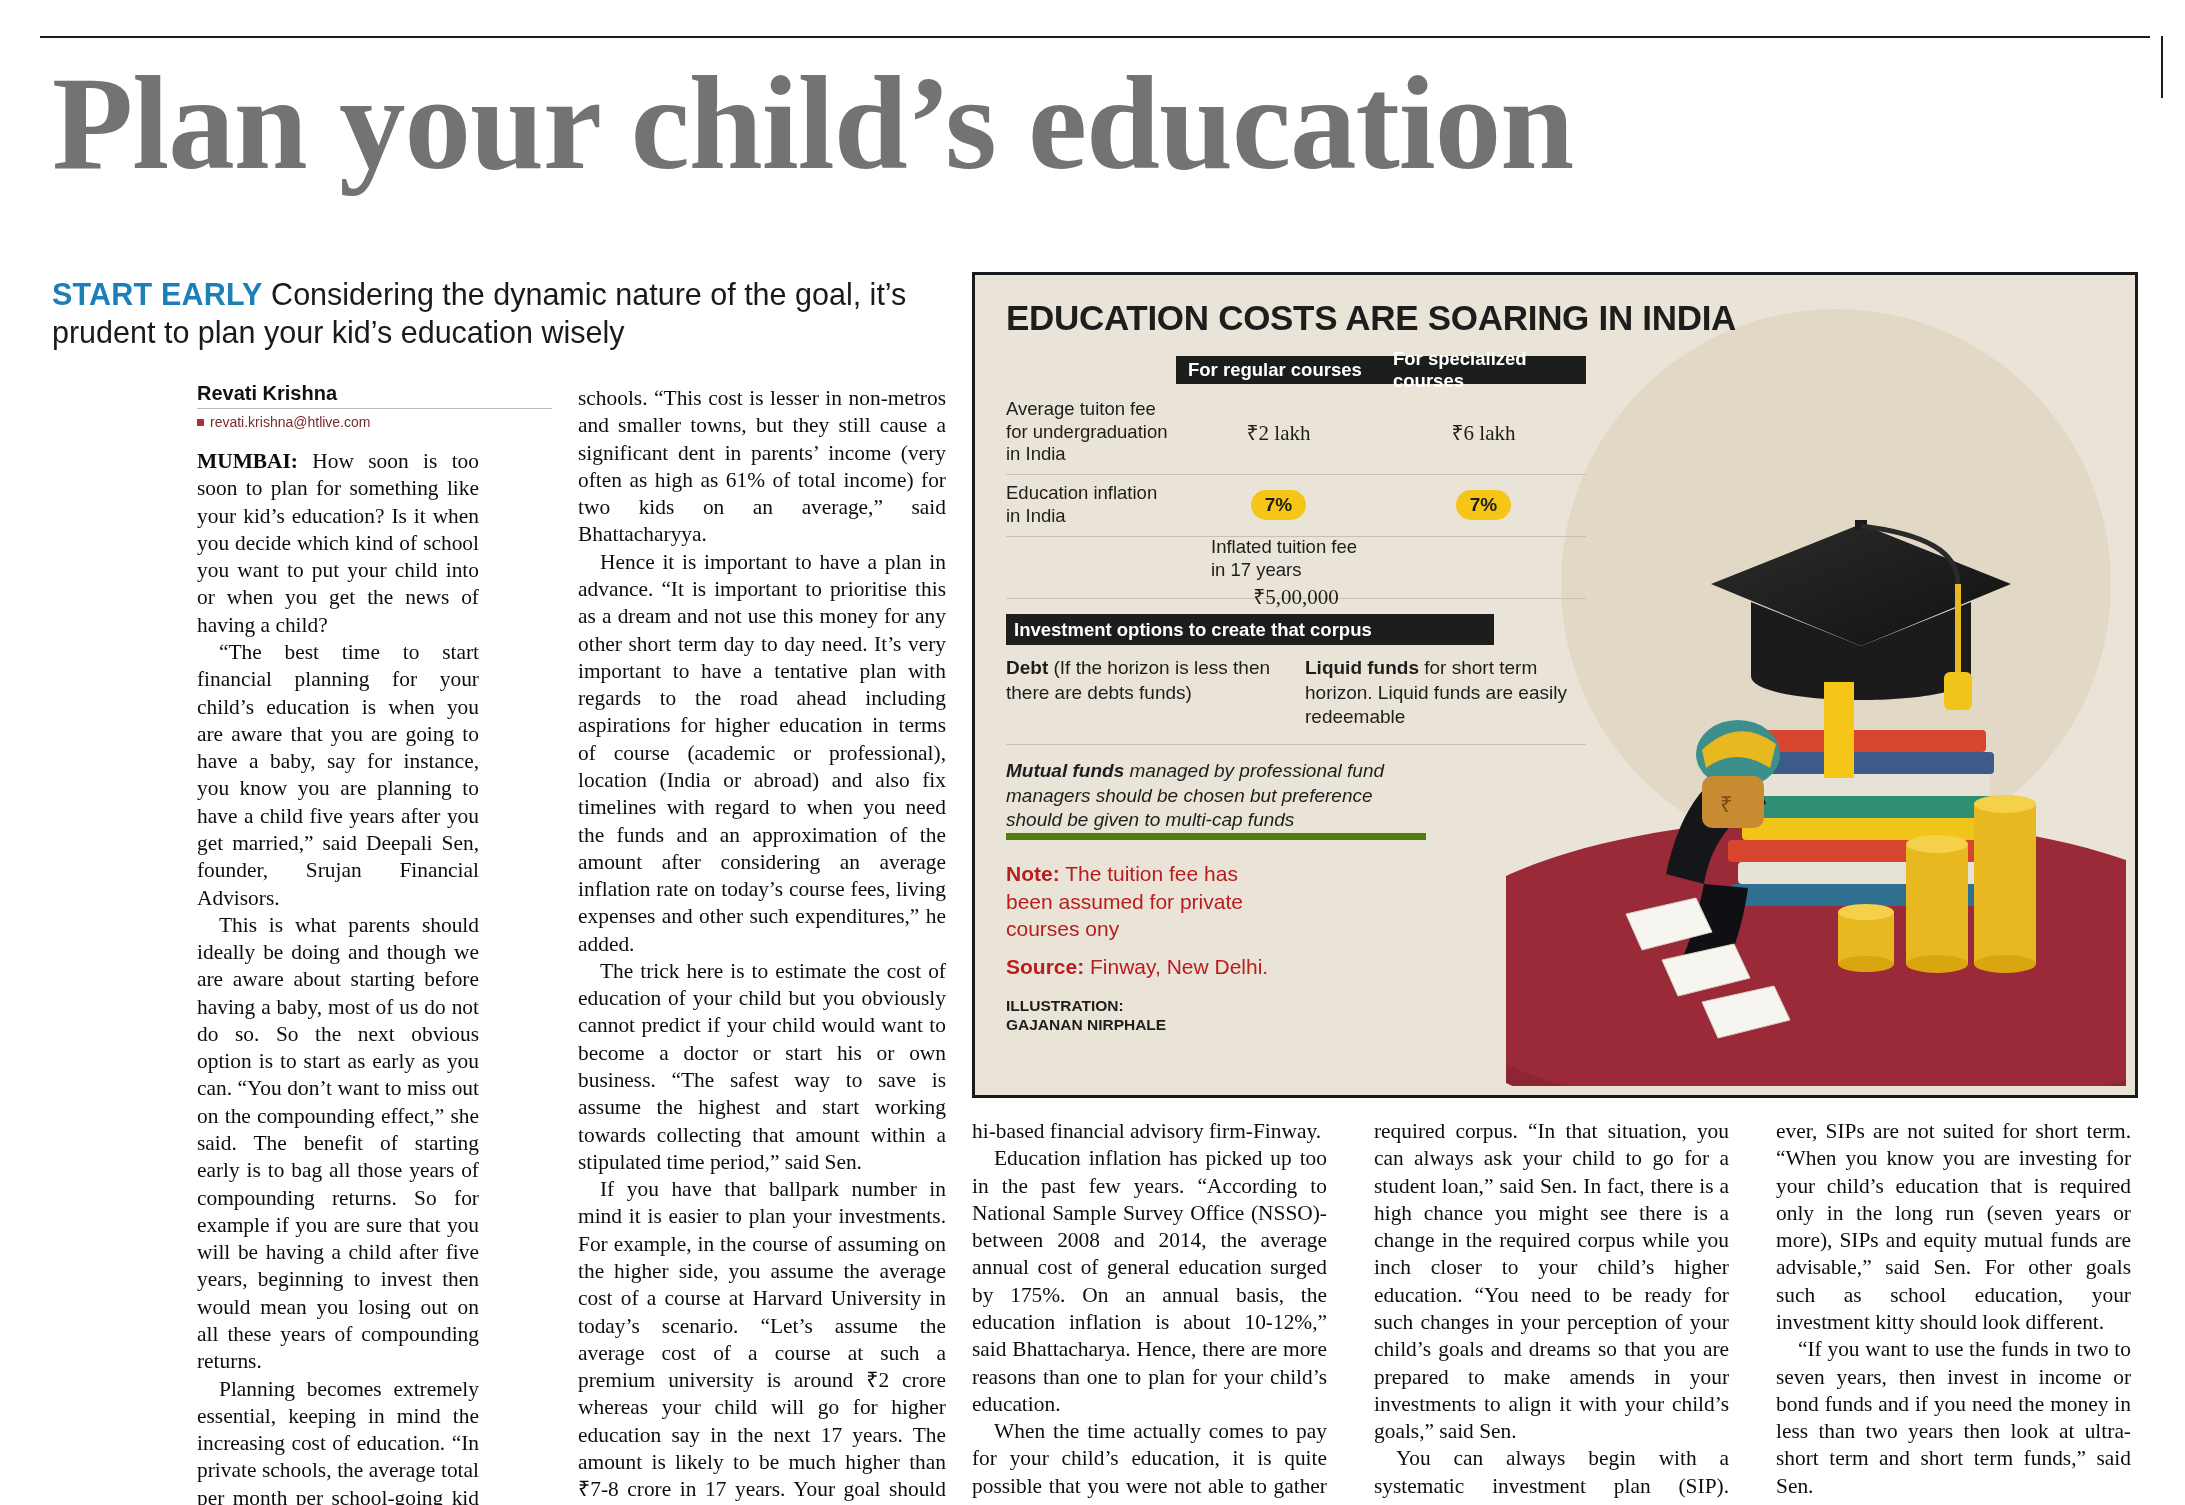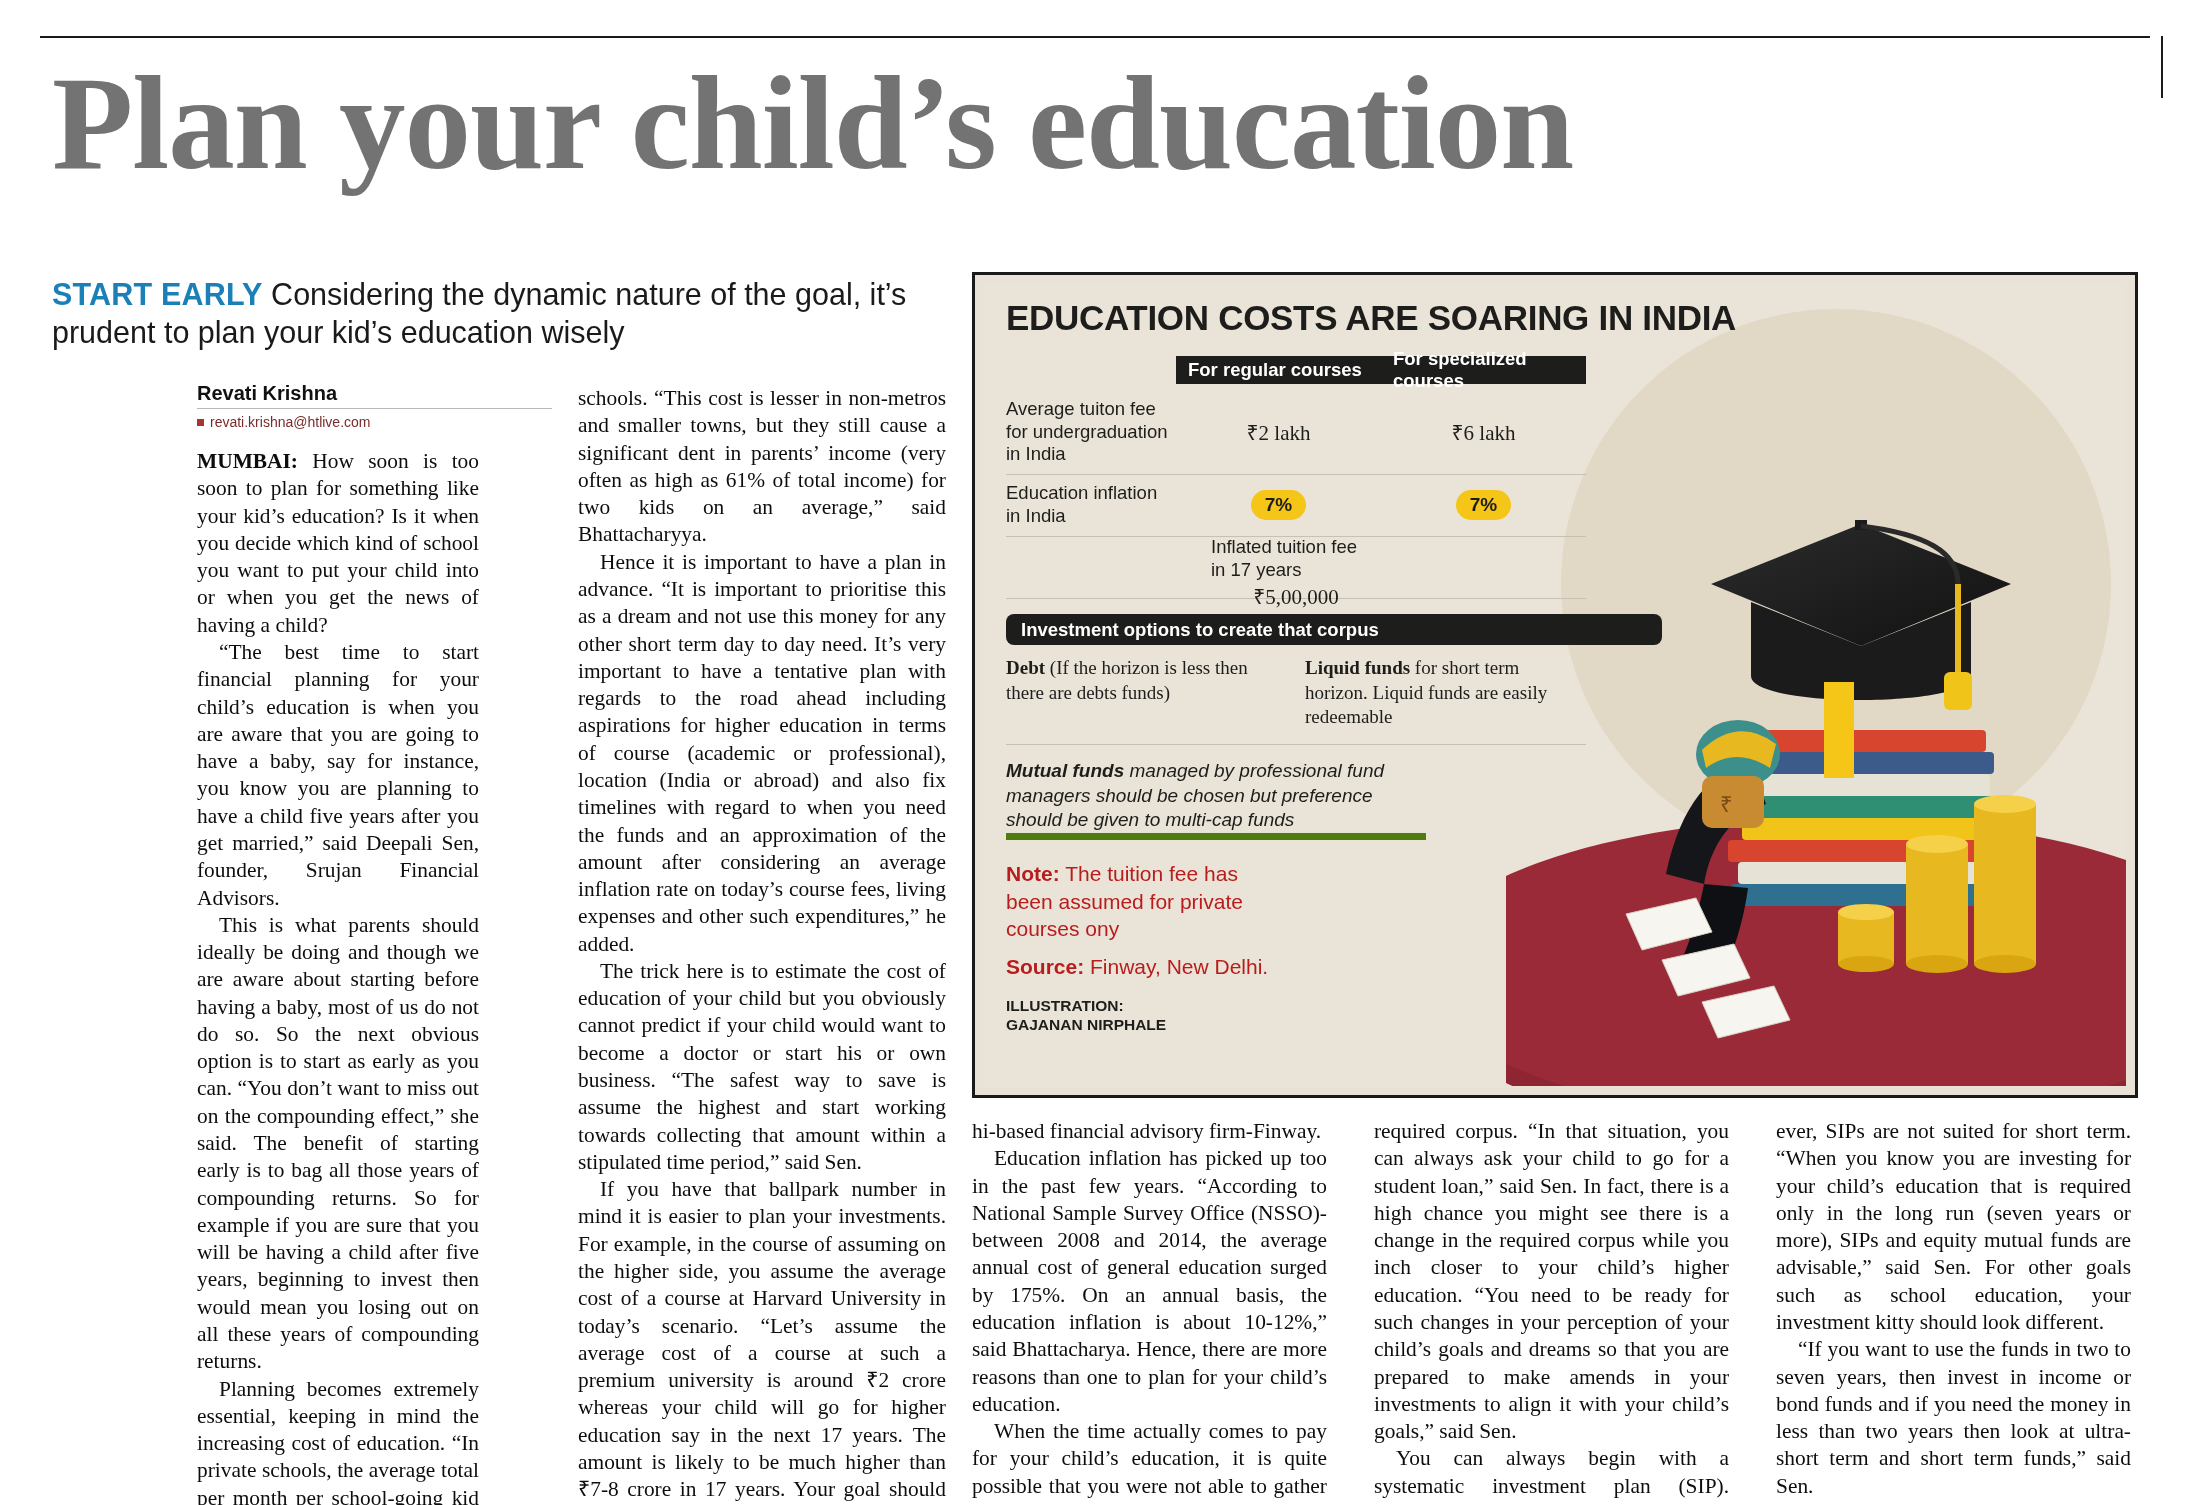--- a/index.html
+++ b/index.html
@@ -204,49 +204,47 @@
     font-family: "Liberation Sans", sans-serif;
     font-weight: 700;
     font-size: 19px;
     border-radius: 999px;
     padding: 4px 14px;
   }
   .opt-bar {
     position: absolute;
     left: 22px;
     top: 330px;
-    width: 656px;
+    width: 488px;
     height: 31px;
     background: #1d1d1b;
     color: #fff;
     font-family: "Liberation Sans", sans-serif;
     font-weight: 700;
     font-size: 18.5px;
     display: flex;
     align-items: center;
-    padding-left: 15px;
+    padding-left: 8px;
     box-sizing: border-box;
-    border-radius: 8px;
   }
   .opts {
     position: absolute;
     left: 22px;
     top: 372px;
     width: 580px;
     font-family: "Liberation Sans", sans-serif;
     font-size: 19px;
     line-height: 1.3;
     color: #1d1d1b;
   }
   .opts .two {
     display: flex;
     gap: 18px;
     border-bottom: 1px solid #c8c1b3;
     padding-bottom: 14px;
-    font-family: Liberation Serif, serif;
   }
   .opts .two > div { width: 50%; }
   .opts .single {
     padding-top: 14px;
     padding-bottom: 0;
     border-bottom: 7px solid #4d7c0f;
     width: 420px;
     font-style: italic;
   }
   .opts b { font-weight: 700; }

